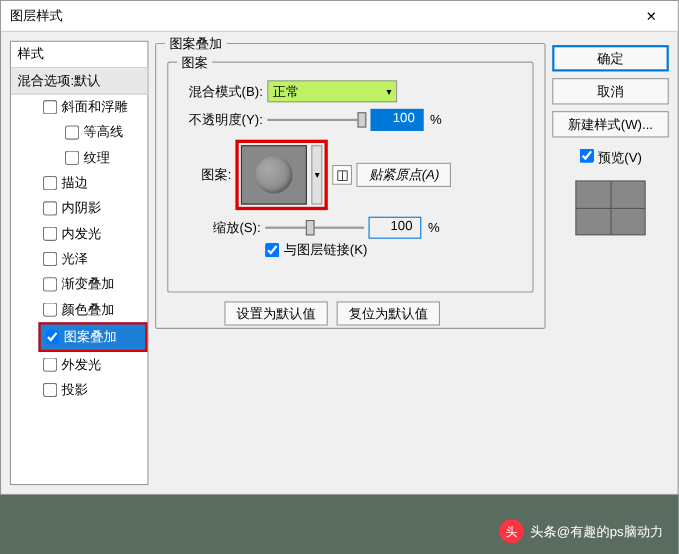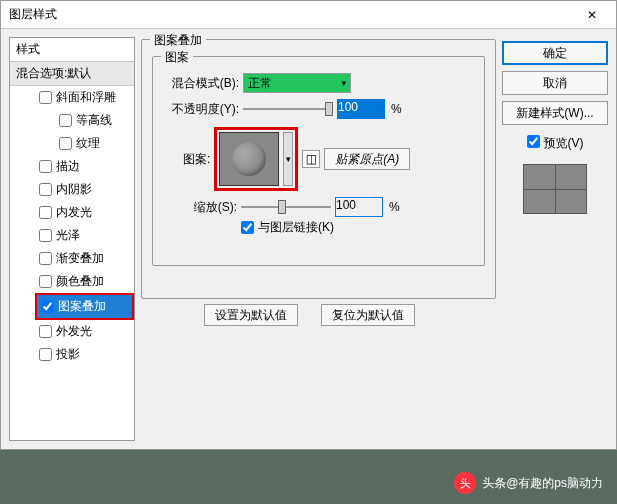--- a/index.html
+++ b/index.html
@@ -16,24 +16,24 @@
     .style-item.indent { padding-left: 24px; }
     .style-item input[type=checkbox] { margin-right: 4px; }
     .style-item.selected { background: #1e7fd6; color: #fff; border: 2px solid #d00; }
     .center { flex: 1; position: relative; }
     .group { position: absolute; border: 1px solid #999; border-radius: 2px; }
     .group-label { position: absolute; top: -8px; left: 8px; background: #f0f0f0; padding: 0 4px; }
     .outer-group { top: 2px; left: 0; right: 0; height: 260px; }
     .inner-group { position: absolute; top: 16px; left: 10px; right: 10px; height: 210px; border: 1px solid #999; }
     .form-row { position: absolute; display: flex; align-items: center; gap: 4px; }
     .form-label { text-align: right; }
-    .select { width: 108px; height: 20px; border: 1px solid #999; background: #22c55e; padding: 0 4px; display: flex; align-items: center; justify-content: space-between; }
+    .select { width: 118px; height: 20px; border: 1px solid #999; background: #bef264; padding: 0 4px; display: flex; align-items: center; justify-content: space-between; }
     .slider { height: 2px; background: #999; position: relative; }
     .slider-thumb { position: absolute; right: 0; top: -6px; width: 8px; height: 14px; background: #d0d0d0; border: 1px solid #666; }
-    .num-input { width: 48px; height: 20px; border: 1px solid #0078d7; padding: 0 0; color: #000; }
+    .num-input { width: 48px; height: 20px; border: 1px solid #0078d7; padding: 0 19px; color: #000; }
     .num-input.selected { background: #0078d7; color: #fff; }
     .pattern-box { border: 3px solid #d00; padding: 2px; display: flex; align-items: center; gap: 4px; }
     .pattern-swatch { width: 60px; height: 54px; background: #888; border: 1px solid #333; display: flex; align-items: center; justify-content: center; }
     .circle-inner { width: 34px; height: 34px; border-radius: 50%; background: radial-gradient(circle at 35% 35%, #aaa, #777); box-shadow: inset -2px -2px 4px rgba(0,0,0,0.3); }
     .dd-arrow { width: 10px; height: 54px; border: 1px solid #999; background: #e0e0e0; display: flex; align-items: center; justify-content: center; }
     .small-icon { width: 18px; height: 18px; border: 1px solid #999; background: #fff; display: flex; align-items: center; justify-content: center; }
     .btn { border: 1px solid #999; background: #f8f8f8; padding: 2px 10px; display: inline-flex; align-items: center; justify-content: center; height: 22px; cursor: pointer; }
     .right-panel { width: 106px; display: flex; flex-direction: column; gap: 6px; align-items: stretch; padding-top: 4px; }
     .right-panel .btn { width: 100%; height: 24px; }
     .btn.primary { border: 2px solid #0078d7; }
@@ -158,21 +158,21 @@
             <span class="num-input">100</span>
             <span class="pct">%</span>
           </div>
 
           <div class="form-row checkbox-row" style="top:162px; left:88px;">
             <input type="checkbox" checked="" style="">
             <span>与图层链接(K)</span>
           </div>
         </div>
 
-        <div class="bottom-buttons" style="position:absolute; top:234px; left:62px; display:flex; gap:23px;align-items:flex-end;">
+        <div class="bottom-buttons" style="position:absolute; top:234px; left:62px; display:flex; gap:8px;">
           <button class="btn">设置为默认值</button>
           <button class="btn">复位为默认值</button>
         </div>
       </div>
     </div>
 
     <div class="right-panel">
       <button class="btn primary">确定</button>
       <button class="btn">取消</button>
       <button class="btn">新建样式(W)...</button>

